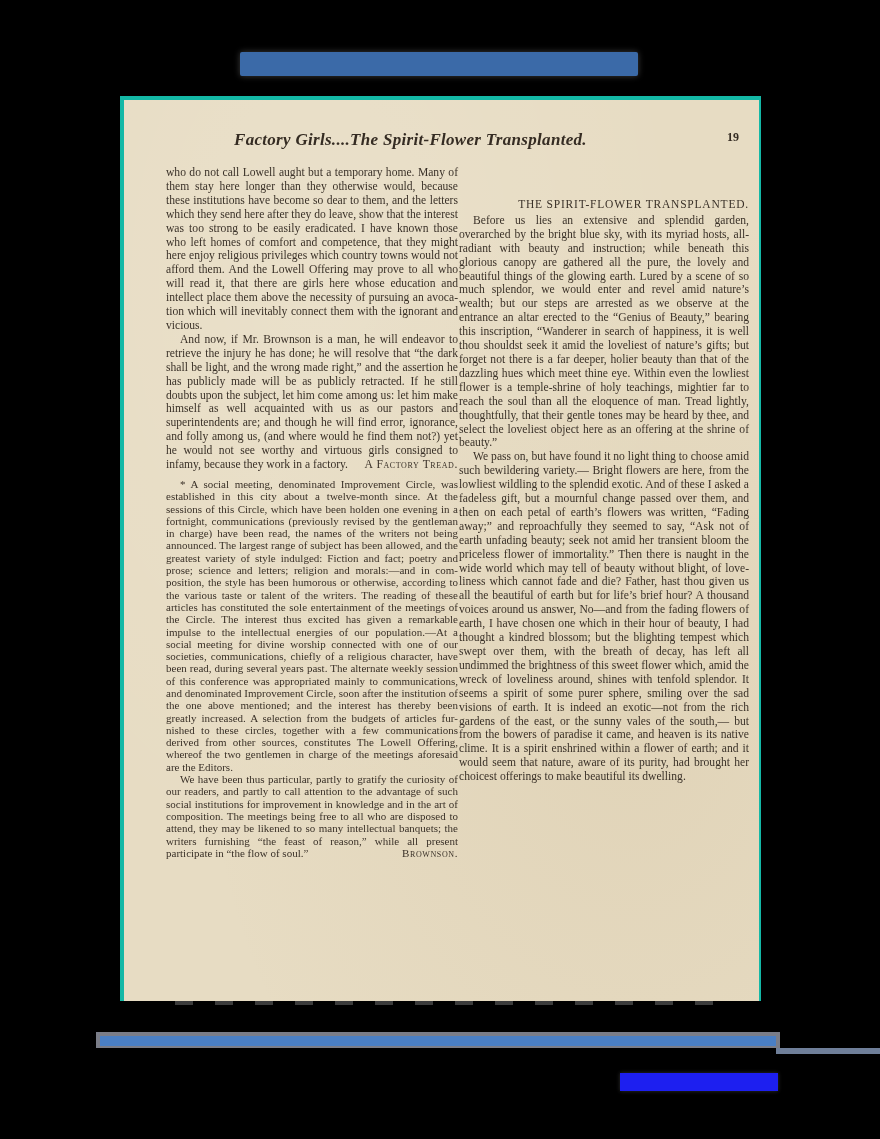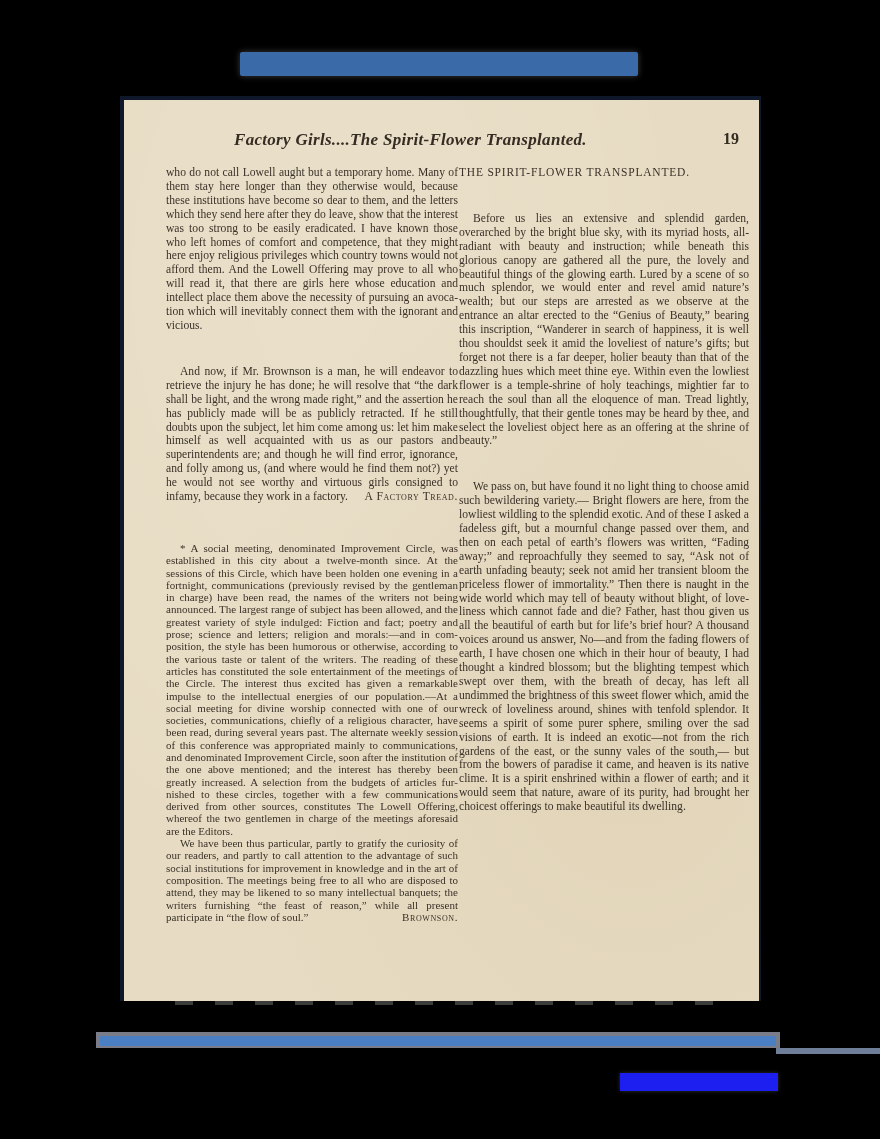--- a/index.html
+++ b/index.html
@@ -9,50 +9,50 @@
   }
   .doc-title {
     position: absolute; left: 240px; top: 52px; width: 398px; height: 24px;
     background: #3b6aa8; border-radius: 2px;
     box-shadow: 0 0 6px rgba(90,90,90,0.7);
     color: transparent; font: bold 18px "Liberation Sans", sans-serif; line-height: 24px;
     text-align: center; overflow: hidden; filter: blur(0.6px);
   }
   .page-frame {
     position: absolute; left: 120px; top: 96px; width: 641px; height: 905px;
-    background: #0f172a;
+    background: #14b8a6;
   }
   .page {
     position: absolute; left: 4px; top: 4px; right: 2px; bottom: 0;
     background: #e7dcc3;
     background-image: radial-gradient(ellipse at 30% 20%, rgba(255,255,255,0.12), transparent 60%),
                       radial-gradient(ellipse at 80% 70%, rgba(170,140,90,0.10), transparent 60%);
     color: #3a3128;
   }
   .running-head {
     position: absolute; left: 110px; top: 30px; width: 420px;
     font-style: italic; font-weight: bold; font-size: 17px; letter-spacing: 0.3px; color: #352c23;
   }
   .page-number {
-    position: absolute; right: 20px; top: 30px; font-size: 16px; font-weight: bold; color: #352c23;
+    position: absolute; right: 20px; top: 30px; font-size: 12px; font-weight: bold; color: #352c23;
   }
   .col {
     position: absolute; top: 66px; font-size: 11.6px; line-height: 13.9px; text-align: justify;
     hyphens: manual;
   }
   .col-left { left: 42px; width: 292px; font-family: Liberation Serif, serif; }
   .col-right { left: 335px; width: 290px; }
   .col p { margin: 0; }
-  .col p.indent { text-indent: 14px; margin-top: 32px; }
+  .col p.indent { text-indent: 14px; }
   .gap { height: 6px; }
   .sig { float: right; font-variant: small-caps; letter-spacing: 0.6px; }
   .footnote { font-size: 11px; line-height: 12.3px; }
   .footnote p { margin: 0; }
   .section-heading {
-    text-align: left; font-size: 11.5px; letter-spacing: 0.8px; margin-bottom: 2px;
+    text-align: right; font-size: 11.5px; letter-spacing: 0.8px; margin-bottom: 2px; margin-top: 32px;
   }
   .caption-strip {
     position: absolute; left: 175px; top: 1001px; width: 560px; height: 4px;
     background: repeating-linear-gradient(90deg, #777 0 18px, transparent 18px 40px);
     opacity: 0.5;
   }
   .footer-bar {
     position: absolute; left: 96px; top: 1032px; width: 684px; height: 16px;
     background: #7a7d88;
   }

